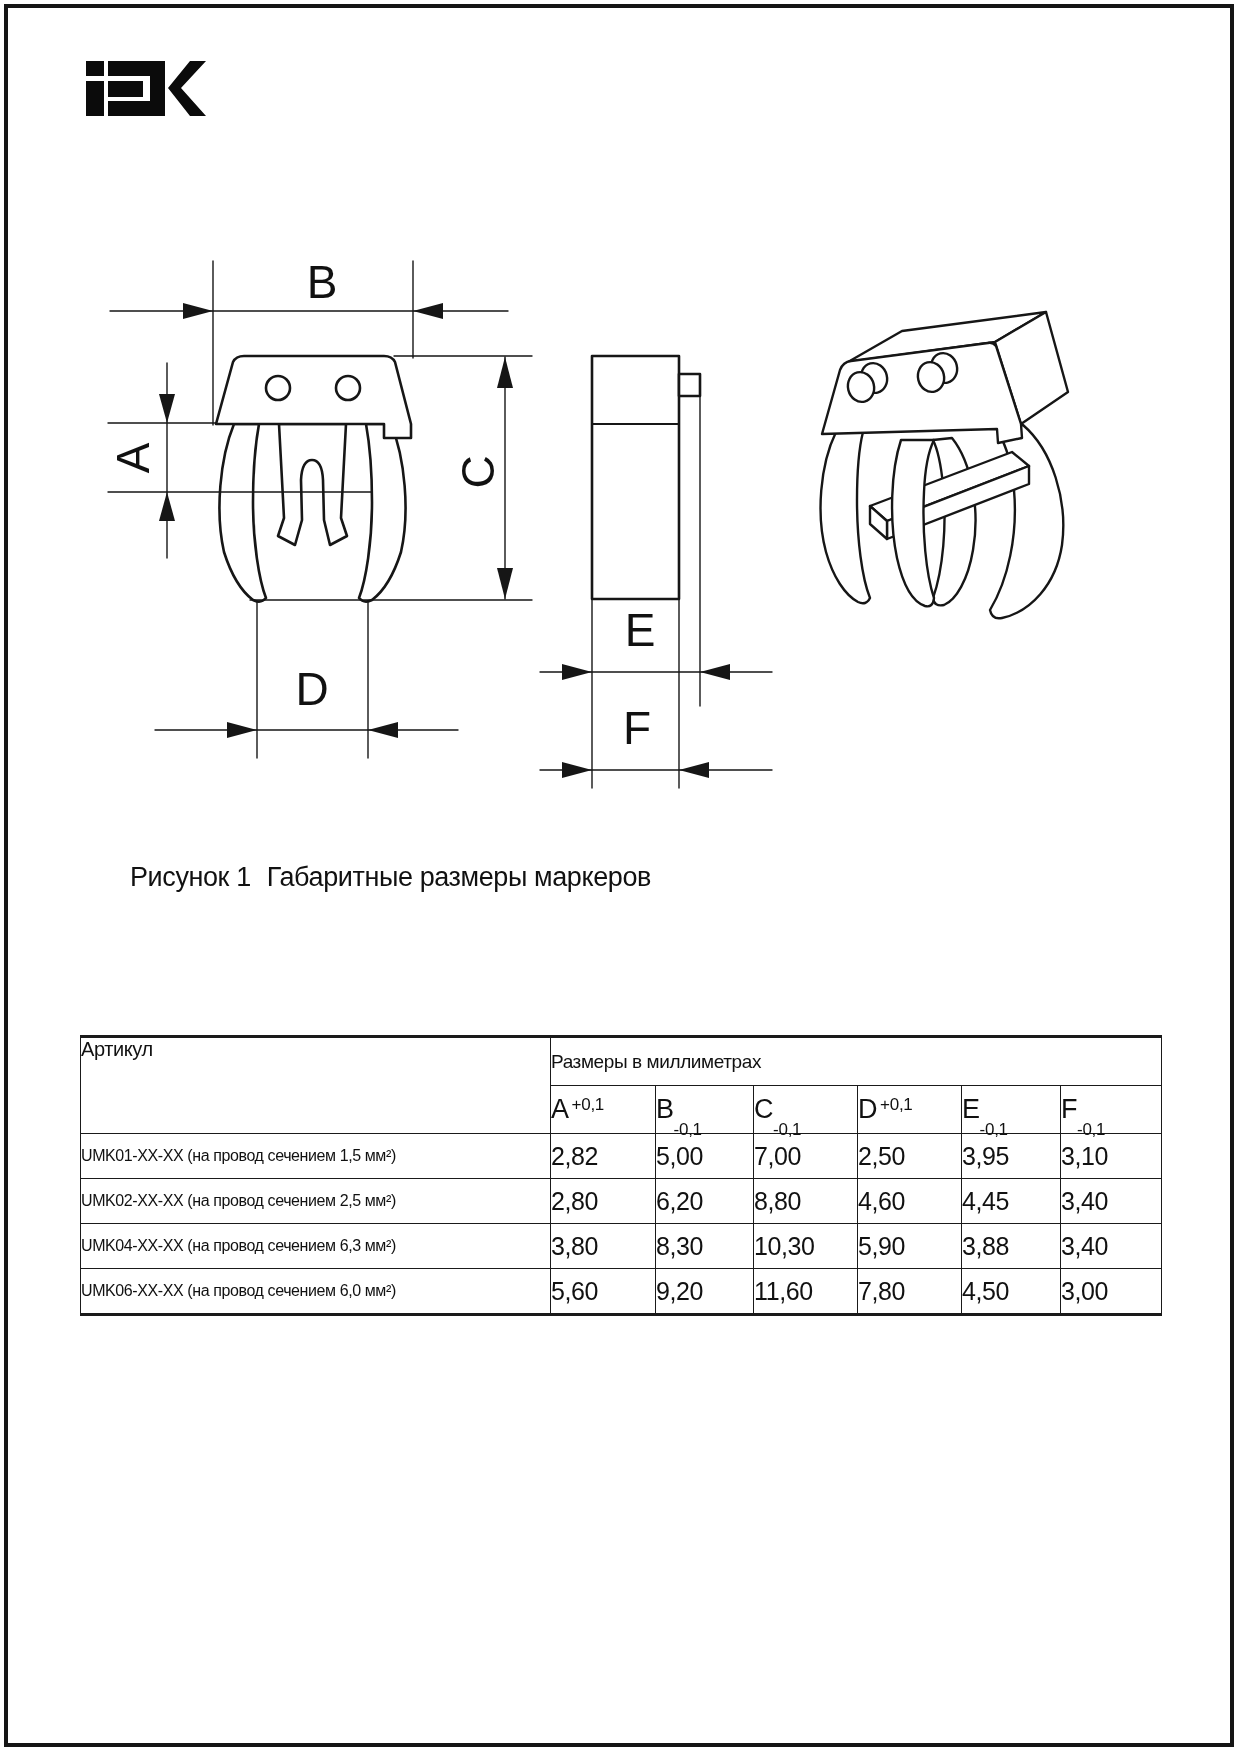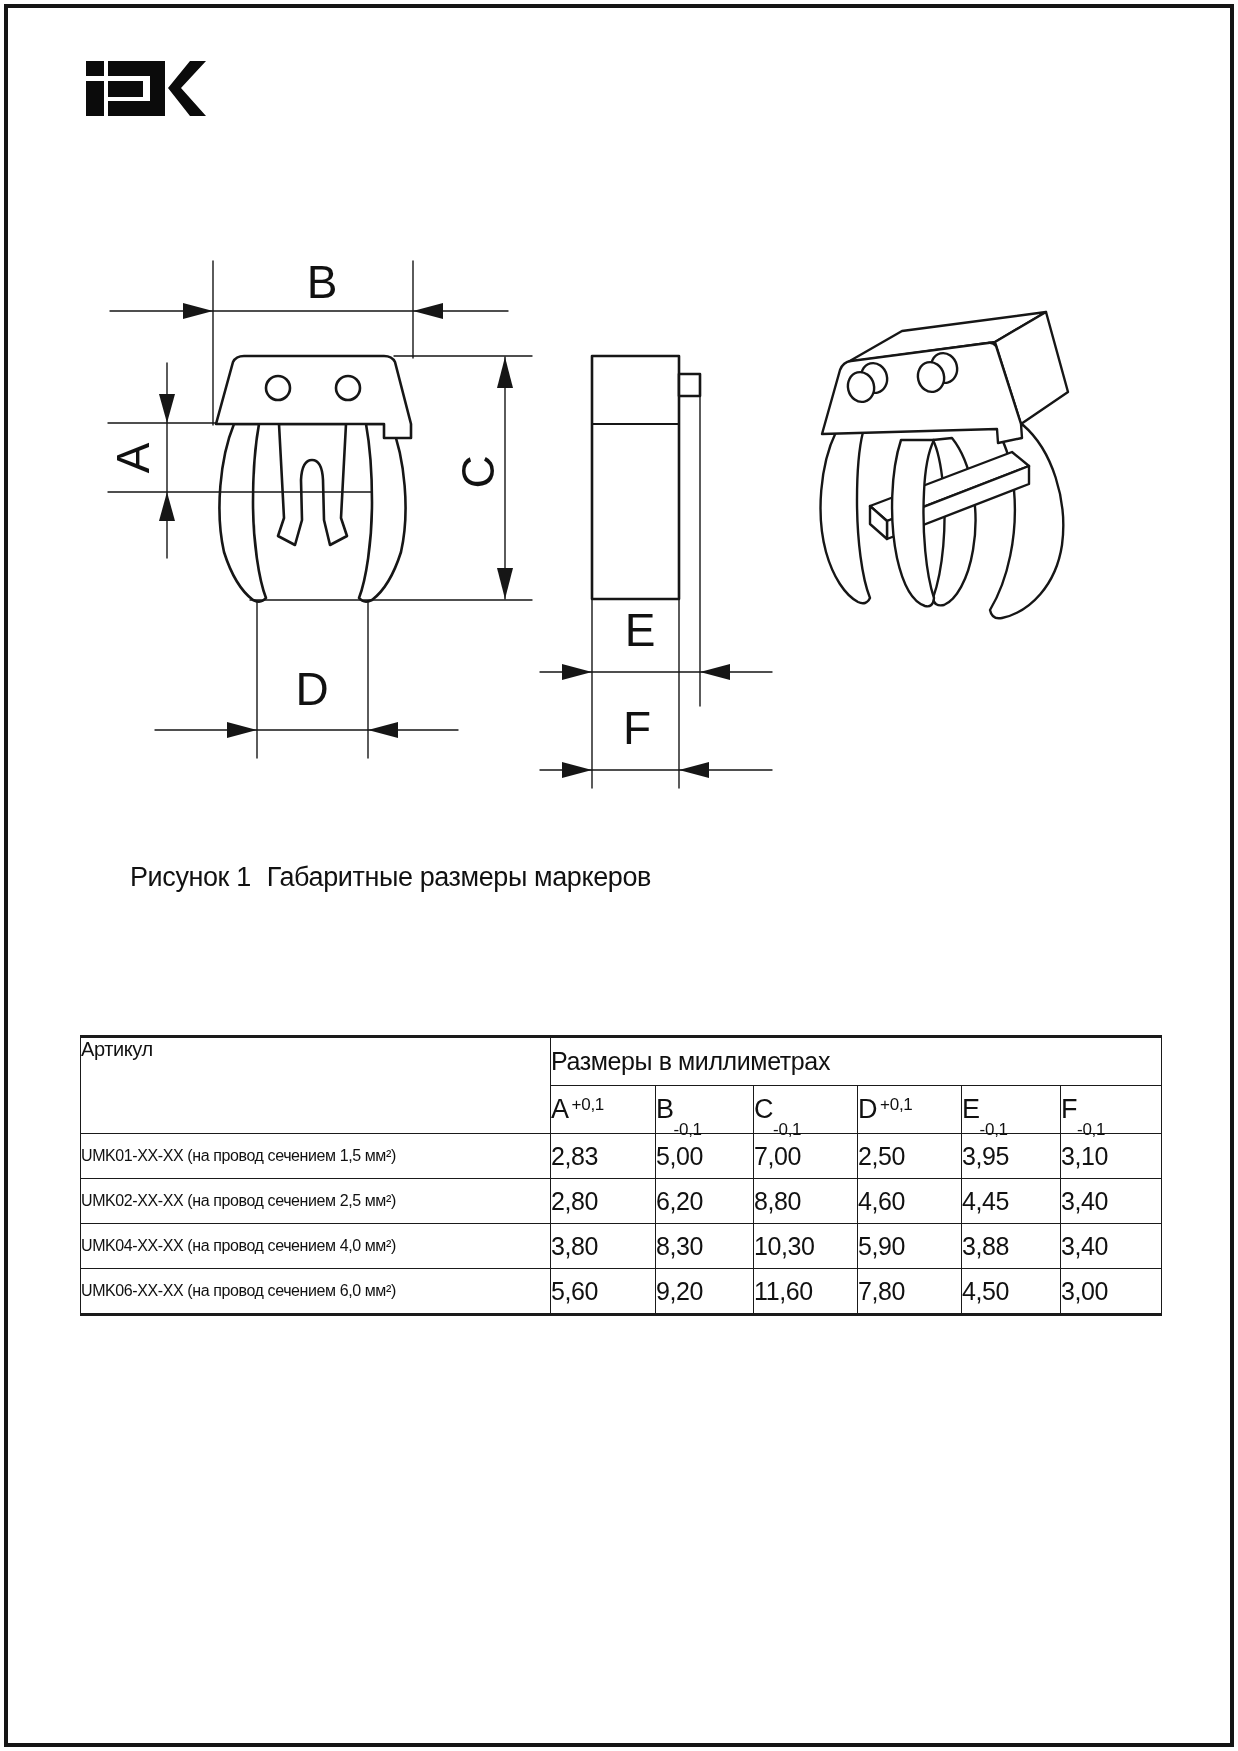--- a/index.html
+++ b/index.html
@@ -10,21 +10,21 @@
   .drawing{position:absolute;left:0;top:230px;}
   .caption{position:absolute;left:130px;top:862px;font-size:27px;letter-spacing:-0.4px;white-space:nowrap;}
   .caption .cap-num{margin-right:16px;}
   
   .spec-table{position:absolute;left:80px;top:1035px;width:1081px;border-collapse:collapse;table-layout:fixed;}
   .spec-table td,.spec-table th{border:1.5px solid #1a1a1a;padding:0;font-weight:normal;text-align:left;letter-spacing:-0.4px;}
   .spec-table{border-top:3px solid #1a1a1a;}
   .spec-table tr.hrow1 th{border-top:3px solid #1a1a1a;}
   .spec-table tr.last td{border-bottom:3px solid #1a1a1a;}
   .th-article{vertical-align:top;padding:10px 6px 0 9px;font-weight:bold;font-size:20px;}
-  .th-sizes{height:47px;padding-left:11px;font-weight:bold;font-size:25px;vertical-align:middle;}
+  .th-sizes{height:47px;padding-left:11px;font-weight:bold;font-size:19px;vertical-align:middle;}
   .th-dim{height:47px;padding-left:14px;font-size:27px;vertical-align:middle;white-space:nowrap;}
   .tol{font-size:17px;letter-spacing:-0.3px;position:relative;}
   .tol.sup{top:-8px;margin-left:3px;margin-top:14px;}
   .tol.sub{top:17px;margin-left:0;}
   .td-article{height:44px;padding-left:9px;font-size:16px;vertical-align:middle;white-space:nowrap;}
   .td-val{height:44px;padding-left:22px;font-size:25px;vertical-align:middle;}
 </style>
 </head>
 <body>
 
@@ -162,38 +162,38 @@
     <tr>
       <th class="th-dim"><span>A</span><span class="tol sup">+0,1</span></th>
       <th class="th-dim"><span>B</span><span class="tol sub">-0,1</span></th>
       <th class="th-dim"><span>C</span><span class="tol sub">-0,1</span></th>
       <th class="th-dim"><span>D</span><span class="tol sup">+0,1</span></th>
       <th class="th-dim"><span>E</span><span class="tol sub">-0,1</span></th>
       <th class="th-dim"><span>F</span><span class="tol sub">-0,1</span></th>
     </tr>
     <tr>
       <td class="td-article">UMK01-XX-XX (на провод сечением 1,5 мм²)</td>
-      <td class="td-val">2,83</td>
+      <td class="td-val">2,82</td>
       <td class="td-val">5,00</td>
       <td class="td-val">7,00</td>
       <td class="td-val">2,50</td>
       <td class="td-val">3,95</td>
       <td class="td-val">3,10</td>
     </tr>
     <tr>
       <td class="td-article">UMK02-XX-XX (на провод сечением 2,5 мм²)</td>
       <td class="td-val">2,80</td>
       <td class="td-val">6,20</td>
       <td class="td-val">8,80</td>
       <td class="td-val">4,60</td>
       <td class="td-val">4,45</td>
       <td class="td-val">3,40</td>
     </tr>
     <tr>
-      <td class="td-article">UMK04-XX-XX (на провод сечением 4,0 мм²)</td>
+      <td class="td-article">UMK04-XX-XX (на провод сечением 6,3 мм²)</td>
       <td class="td-val">3,80</td>
       <td class="td-val">8,30</td>
       <td class="td-val">10,30</td>
       <td class="td-val">5,90</td>
       <td class="td-val">3,88</td>
       <td class="td-val">3,40</td>
     </tr>
     <tr class="last">
       <td class="td-article">UMK06-XX-XX (на провод сечением 6,0 мм²)</td>
       <td class="td-val">5,60</td>

